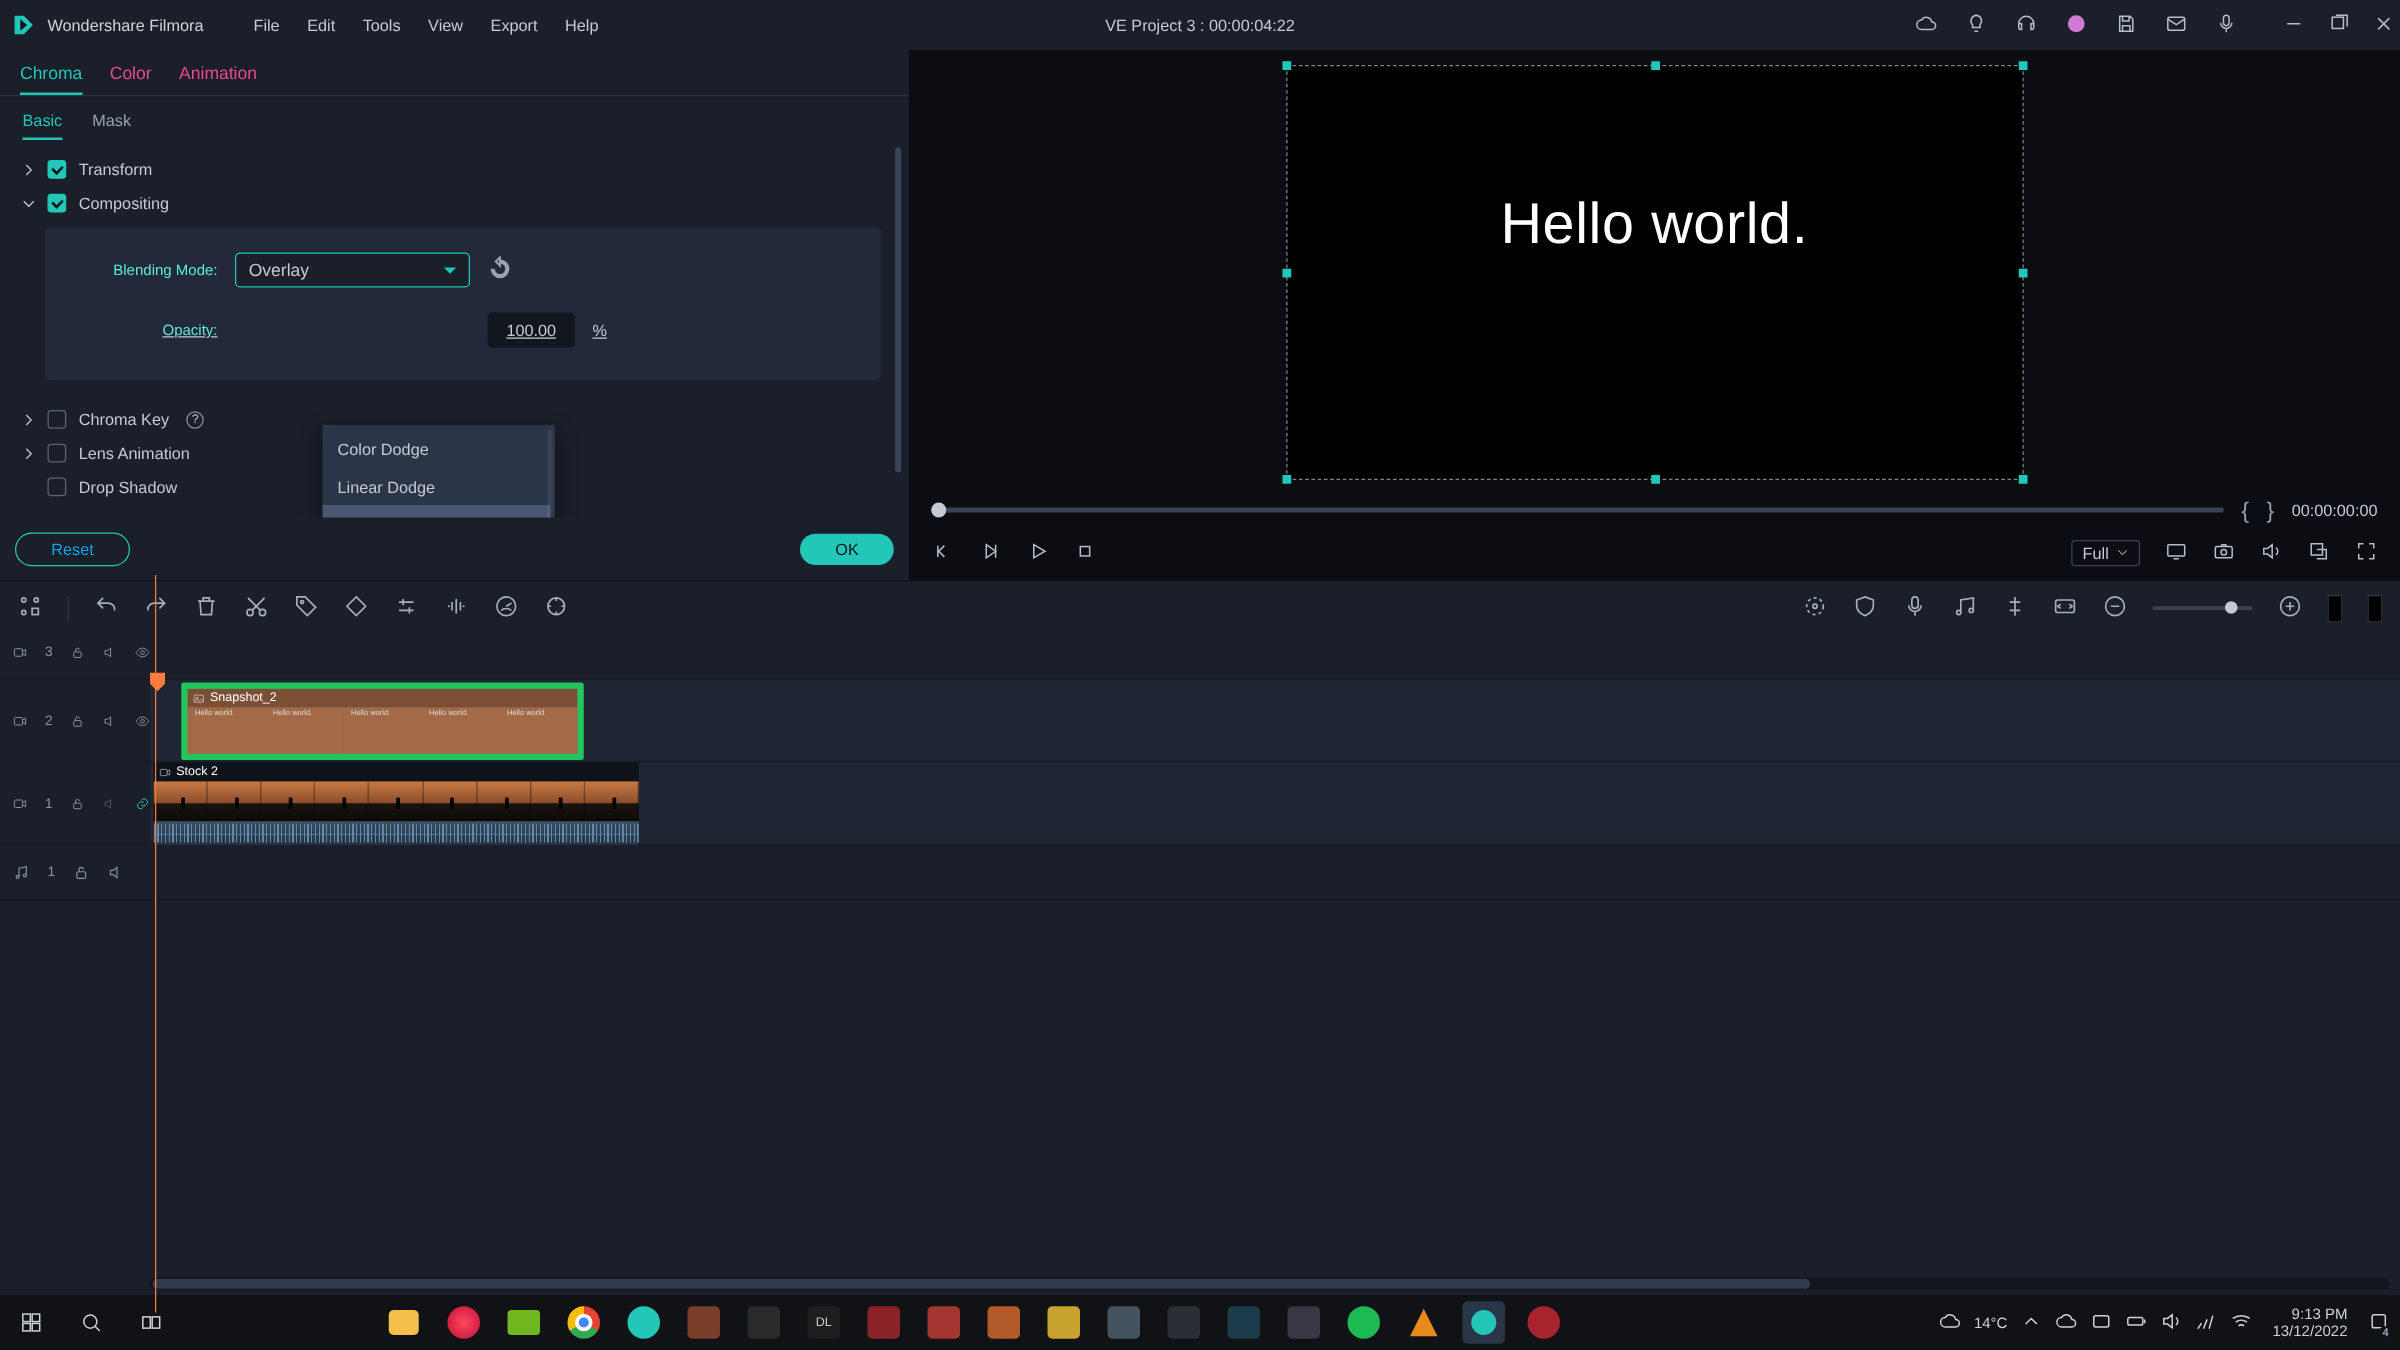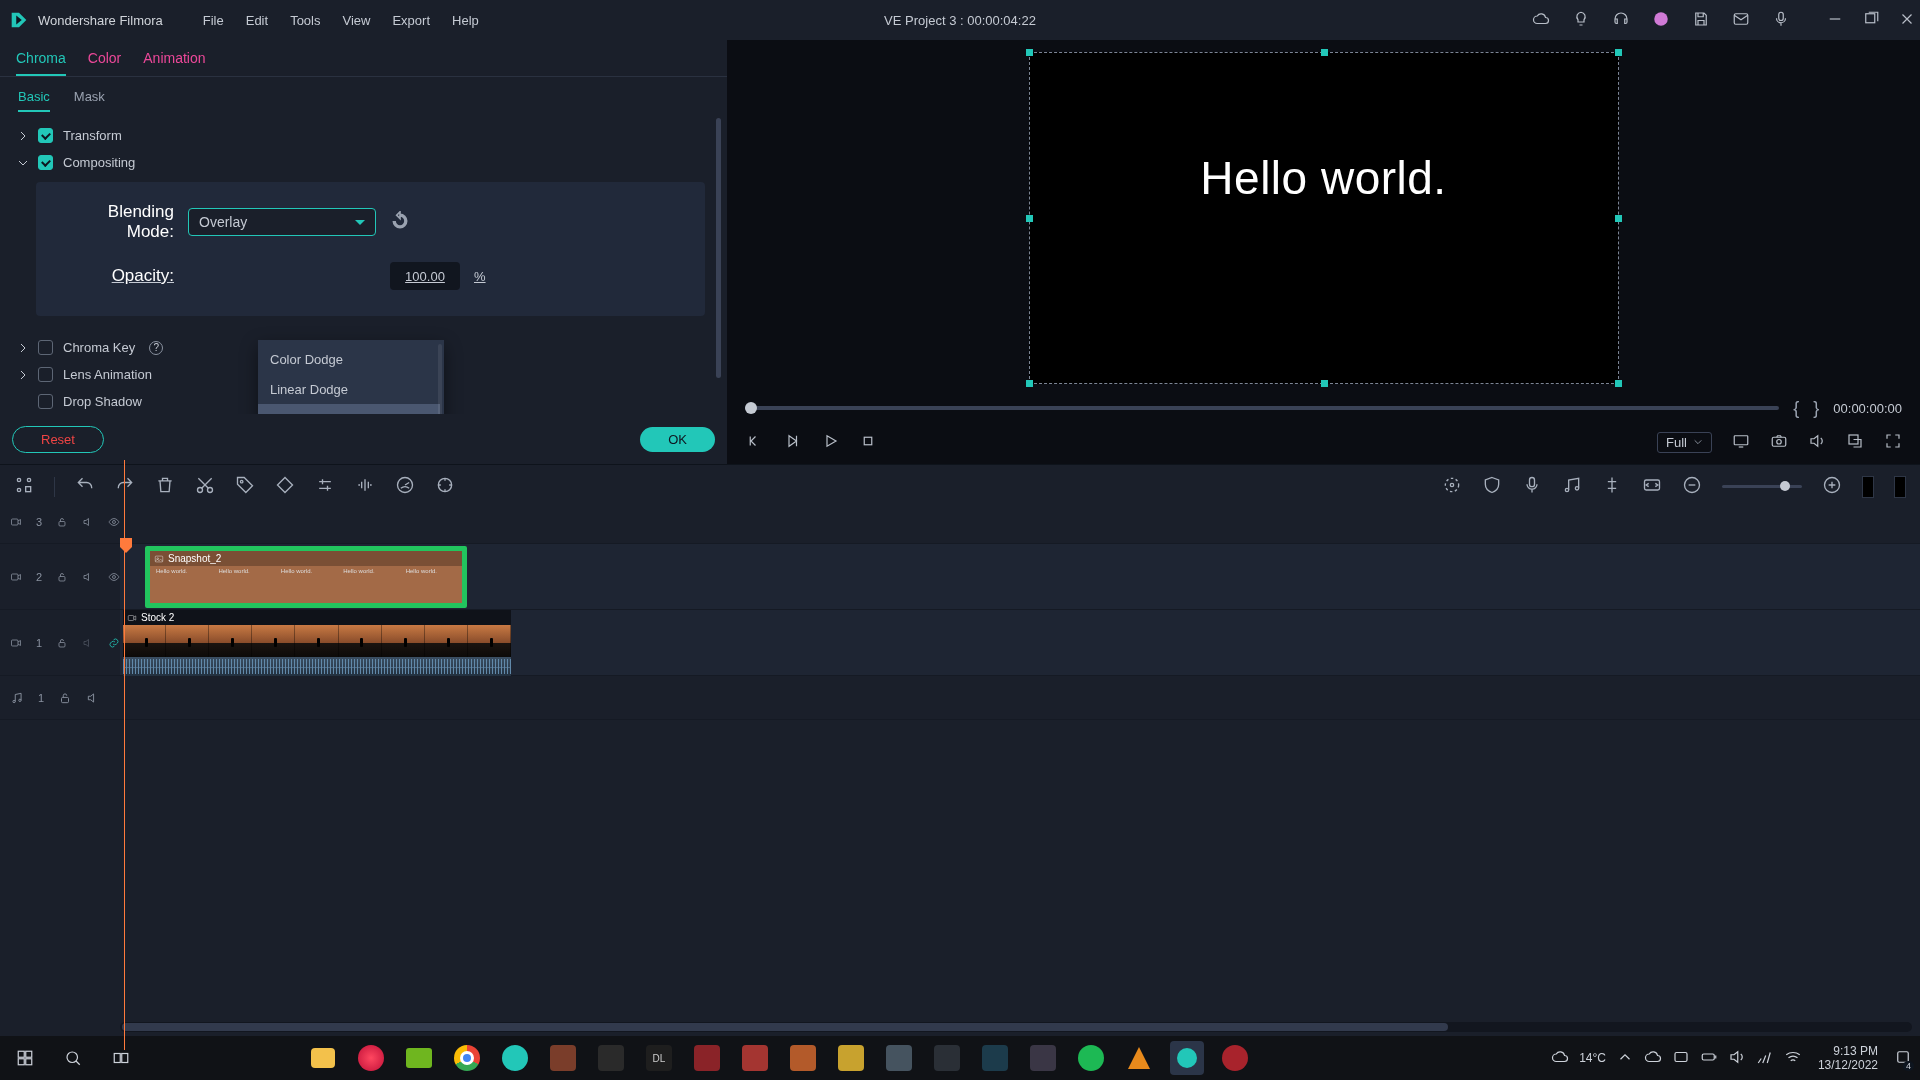--- a/index.html
+++ b/index.html
@@ -37,36 +37,36 @@
 .chk.on { background: #22c7b8; }
 .chk.off { border-color: #5d6675; }
 .chkmark { width: 8px; height: 6px; border-left: 2px solid #0e151f; border-bottom: 2px solid #0e151f; transform: rotate(-45deg); margin-top: -2px; }
 .prop-label { font-size: 13px; }
 .help-circle { width: 14px; height: 14px; border: 1px solid #8a92a0; border-radius: 50%; display: inline-flex; align-items: center; justify-content: center; font-size: 10px; margin-left: 4px; }
 
 
 .panel-box { background: #21293a; margin: 6px 8px 0 22px; border-radius: 4px; padding: 20px 28px 26px 28px; }
 .panel-line { display: flex; align-items: center; gap: 14px; margin-bottom: 20px; }
 .panel-line:last-child { margin-bottom: 0; text-decoration: underline; }
-.pl-label { width: 110px; text-align: right; font-size: 17px; color: #ffffff; }
+.pl-label { width: 110px; text-align: right; font-size: 12px; color: #5eead4; }
 .select { flex: 0 0 188px; height: 28px; border: 1px solid #22c7b8; border-radius: 4px; background: #1a1f2a; display: flex; align-items: center; justify-content: space-between; padding: 0 10px; cursor: pointer; }
 .select .sel-text { font-size: 14px; }
 .select .sel-caret { width: 0; height: 0; border-left: 5px solid transparent; border-right: 5px solid transparent; border-top: 5px solid #22c7b8; }
 .reset-round { width: 20px; height: 20px; }
 .num-box { width: 70px; height: 28px; background: #11161f; border-radius: 4px; display: flex; align-items: center; justify-content: center; font-size: 13px; }
 
 
 .dropdown { position: absolute; left: 258px; top: 228px; width: 186px; background: #2b3548; border-radius: 0 0 4px 4px; padding: 4px 4px 4px 0; z-index: 50; box-shadow: 0 6px 18px rgba(0,0,0,.45); }
 .dropdown .dd-item { height: 30px; display: flex; align-items: center; padding: 0 12px; font-size: 13px; cursor: pointer; }
 .dropdown .dd-item.sel { background: #4a5770; }
 .dropdown .dd-scroll { position: absolute; right: 2px; top: 4px; bottom: 4px; width: 4px; background: rgba(255,255,255,.08); border-radius: 2px; }
 
 
 .insp-footer { height: 50px; display: flex; align-items: center; padding: 0 12px; }
-.btn-reset { border: 1px solid #22c7b8; color: #ef4444; border-radius: 18px; padding: 5px 28px; font-size: 13px; cursor: pointer; }
+.btn-reset { border: 1px solid #22c7b8; color: #0ea5e9; border-radius: 18px; padding: 5px 28px; font-size: 13px; cursor: pointer; }
 .btn-ok { margin-left: auto; background: #22c7b8; color: #0e151f; border-radius: 18px; padding: 5px 28px; font-size: 13px; cursor: pointer; }
 
 
 .insp-body::after { content:""; position:absolute; right:6px; top:6px; width:5px; height:260px; background:#3a4256; border-radius:3px;}
 
 
 .preview-canvas { flex: 1; display: flex; align-items: center; justify-content: center; position: relative; }
 .preview-frame { width: 590px; height: 332px; border: 1px dashed #7c8595; background: #000; position: relative; }
 .preview-text { color: #fff; font-size: 46px; letter-spacing: .5px; position: absolute; left: 50%; top: 38%; transform: translate(-50%,-50%); white-space: nowrap; font-family: Arial, sans-serif; }
 .handle { width: 7px; height: 7px; background: #22c7b8; position: absolute; }

